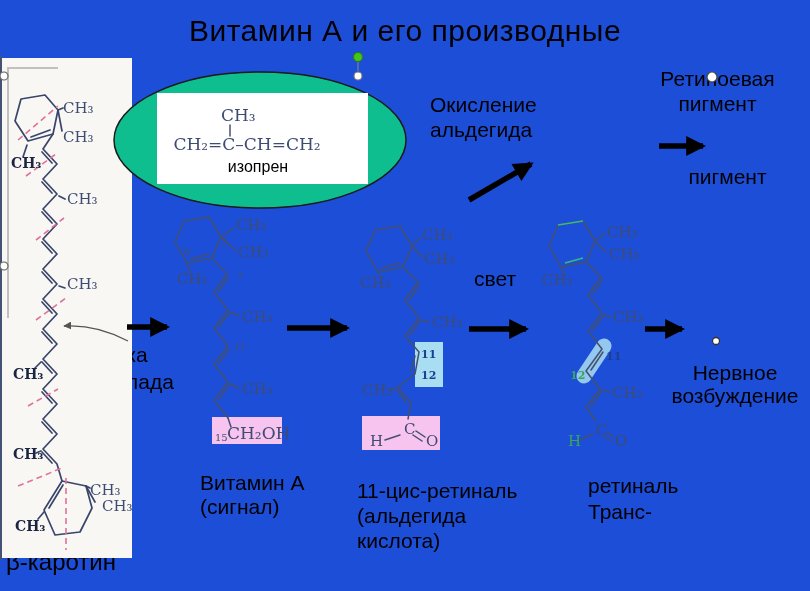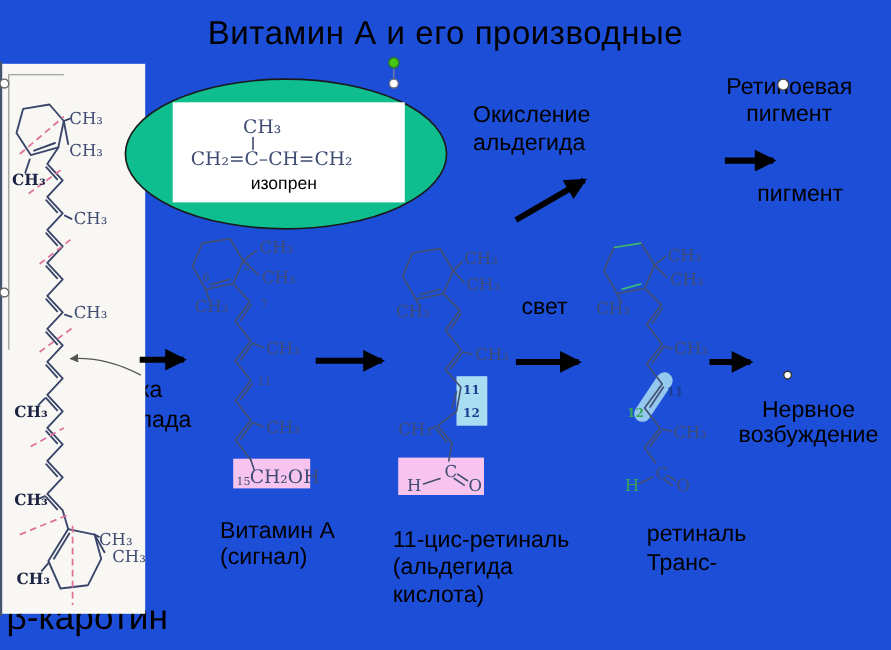--- a/index.html
+++ b/index.html
@@ -69,21 +69,21 @@
     <div>11-цис-ретиналь</div>
     <div>(альдегида</div>
     <div>кислота)</div>
   </div>
 
   <div class="lbl" style="left:588px;top:473px;line-height:26px">
     <div>ретиналь</div>
     <div>Транс-</div>
   </div>
 
-  <div class="lbl" style="left:6px;top:549px;font-size:32px">β-каротин</div>
+  <div class="lbl" style="left:6px;top:549px;font-size:24px">β-каротин</div>
 
   <svg class="overlay" width="810" height="591" viewBox="0 0 810 591">
     <defs>
       <marker id="ah" viewBox="0 0 10 10" refX="8.5" refY="5" markerWidth="4" markerHeight="3.6" orient="auto">
         <path d="M0 0L10 5L0 10z" fill="#000"></path>
       </marker>
       <marker id="sm" viewBox="0 0 10 10" refX="9" refY="5" markerWidth="8" markerHeight="8" orient="auto" markerUnits="userSpaceOnUse">
         <path d="M0 0L10 5L0 10z" fill="#555"></path>
       </marker>
     </defs>

